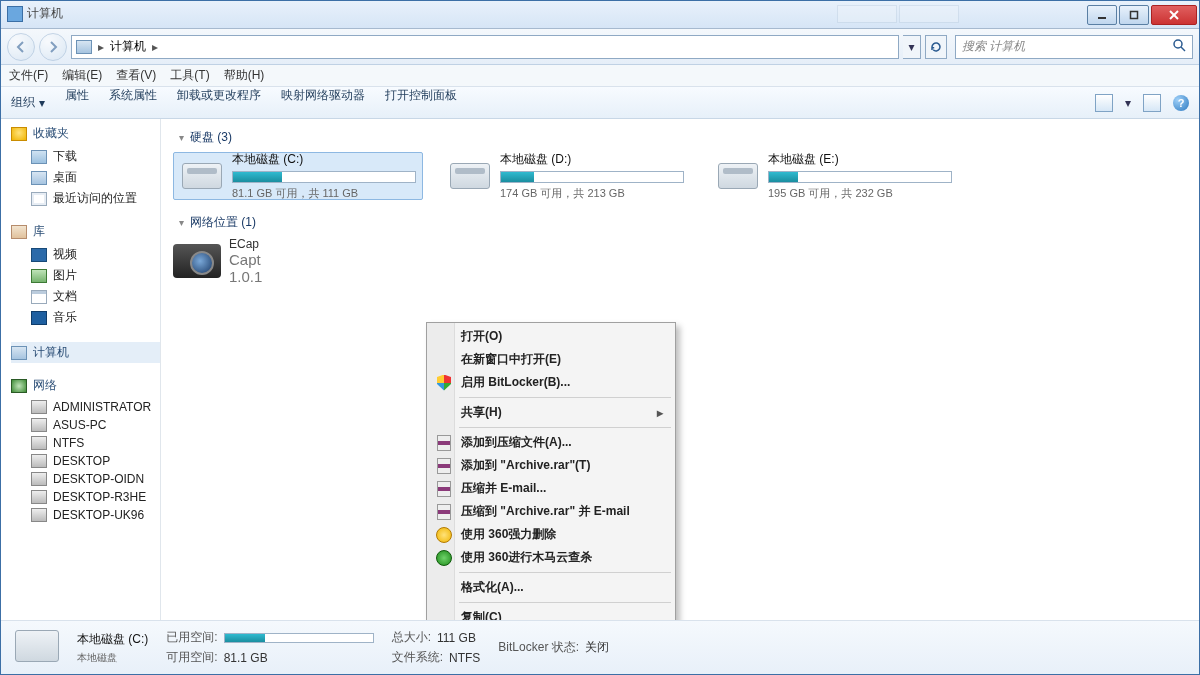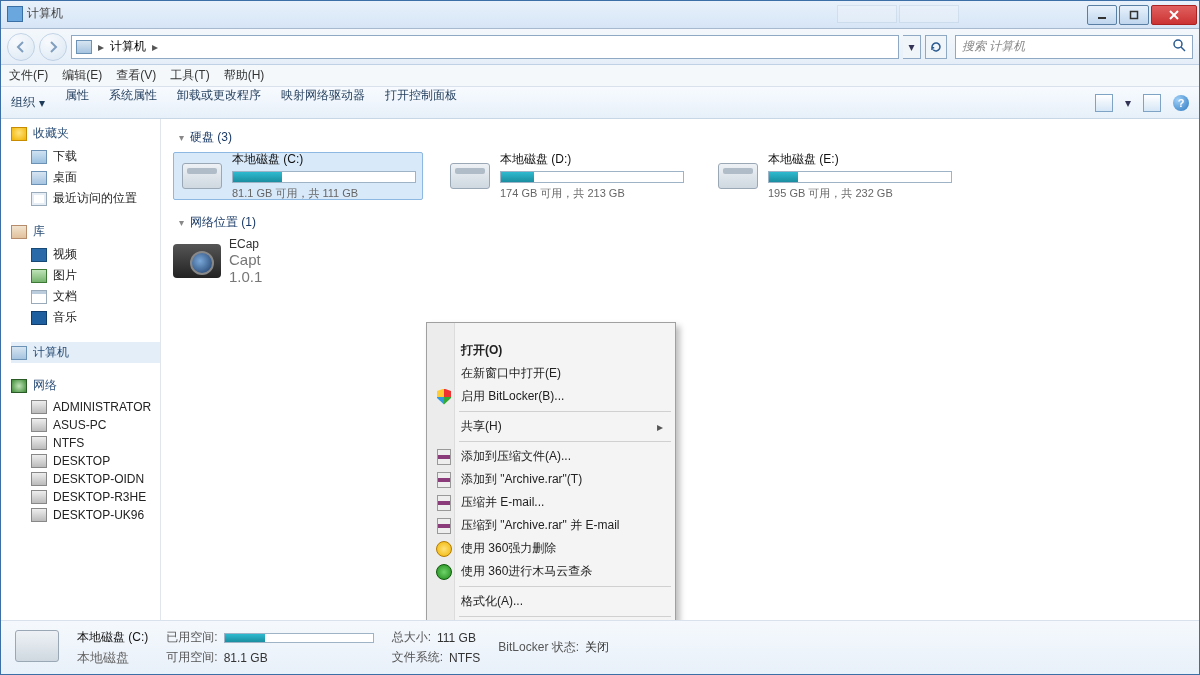--- a/index.html
+++ b/index.html
@@ -72,42 +72,42 @@
 .drive .barrow .fill { position:absolute; left:0; top:0; bottom:0; background:linear-gradient(to bottom,#2fbad0,#1a8ea0); }
 .drive .sub { color:#666; font-size:11px; }
 
 .camera-row { display:flex; align-items:center; gap:8px; margin-top:4px; }
 .camera-row .camicon { width:48px; height:34px; background:linear-gradient(to bottom,#555,#222); border-radius:4px; position:relative; }
 .camera-row .camicon::after { content:""; position:absolute; right:7px; top:7px; width:20px; height:20px; border-radius:50%; background:radial-gradient(circle at 40% 40%, #7aa8d8, #1a3a66); border:2px solid #888; }
 .camera-row .caminfo { display:flex; flex-direction:column; color:#333; }
 .camera-row .caminfo .sub { color:#777; font-size:15px; }
 
 
-.ctxmenu { position:absolute; left:265px; top:203px; width:250px; background:#f4f4f4; border:1px solid #a0a0a0; box-shadow: 4px 4px 6px rgba(0,0,0,.25); padding:16px 2px; z-index:50; }
-.ctxmenu .mi { display:flex; align-items:center; height:23px; padding:0 10px 0 32px; position:relative; color:#222; }
+.ctxmenu { position:absolute; left:265px; top:203px; width:250px; background:#f4f4f4; border:1px solid #a0a0a0; box-shadow: 4px 4px 6px rgba(0,0,0,.25); padding:2px 2px; z-index:50; }
+.ctxmenu .mi { display:flex; align-items:center; height:23px; padding:0 10px 0 32px; position:relative; color:#222;font-weight:bold; }
 .ctxmenu .mi.bold { font-weight:bold; }
 .ctxmenu .mi .more { position:absolute; right:10px; color:#555; }
 .ctxmenu .mi .micon { position:absolute; left:6px; width:18px; height:18px; display:flex; align-items:center; justify-content:center; }
 .ctxmenu .sepline { height:1px; background:#d0d0d0; margin:3px 2px 3px 30px; }
 .ctxmenu .leftstrip { position:absolute; left:0; top:0; bottom:0; width:28px; background:#ececec; border-right:1px solid #dcdcdc; z-index:-1; }
 .i-shield { width:14px;height:16px; background:conic-gradient(#e33 0 25%, #3a3 0 50%, #39d 0 75%, #fc3 0 100%); clip-path: polygon(50% 0,100% 15%,100% 60%,50% 100%,0 60%,0 15%); }
 .i-rar { width:14px; height:16px; background:linear-gradient(to bottom,#eee 0 35%,#8b3a7a 35% 65%,#eee 65% 100%); border:1px solid #999; }
 .i-360 { width:16px;height:16px;border-radius:50%; background:radial-gradient(circle at 50% 50%,#6fd36a,#1e8a1a); border:1px solid #0e5a0a; }
 .i-360b { width:16px;height:16px;border-radius:50%; background:radial-gradient(circle at 50% 50%,#ffe27a,#f0b400); border:1px solid #b37a00; }
 
 
 .details { height:54px; border-top:1px solid #d9e2ec; background:linear-gradient(to bottom,#f5f9fd,#e8f0f9); display:flex; align-items:center; padding:4px 14px; gap:18px; color:#333; }
 .details .bigicon { width:44px; height:36px; }
 .details .bigicon .hdd { width:44px; height:32px; background:linear-gradient(to bottom,#eef2f6,#cfd8e0); border:1px solid #9aa8b5; border-radius:3px; }
 .details .col { display:flex; flex-direction:column; gap:3px; }
 .details .row { display:flex; align-items:center; gap:6px; }
 .details .label { color:#555; }
 .details .minibar { width:150px; height:10px; border:1px solid #9fb3c7; background:#fff; position:relative; }
 .details .minibar .fill { position:absolute; left:0; top:0; bottom:0; background:linear-gradient(to bottom,#2fbad0,#1a8ea0); }
-.details .sub { color:#666; font-size:13px; }
+.details .sub { color:#666; font-size:10px; }
 
 .hidden-tabrow { position:absolute; right:240px; top:2px; height:22px; display:flex; align-items:center; gap:2px; opacity:.4; }
 .hidden-tabrow .tab { width:60px; height:18px; border:1px solid #bcd; background:#eef4fa; }
 
 </style>
 </head>
 <body>
 
 <div class="window">
 

